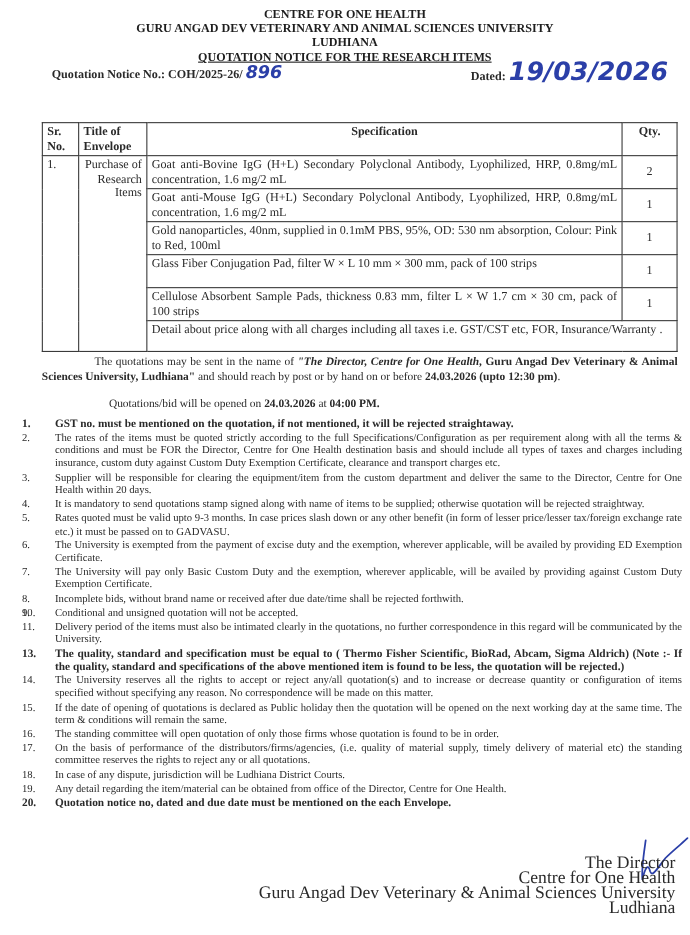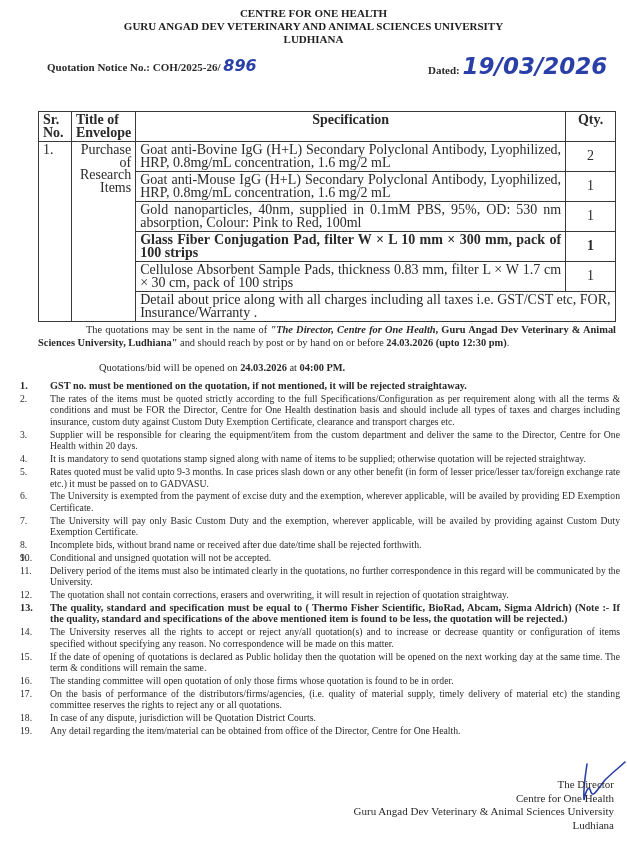--- a/index.html
+++ b/index.html
@@ -11,43 +11,44 @@
   .page { position: absolute; left: 0; top: 0; width: 627px; height: 850px; }
   .h1 { position: absolute; left: 0; width: 627px; text-align: center; font-weight: bold; font-size: 11px; line-height: 13px; color: #1e1e1e; }
   .u { text-decoration: underline; }
   .abs { position: absolute; }
   .txt { font-size: 10.4px; line-height: 12.5px; }
   .b { font-weight: bold; }
   .i { font-style: italic; }
   .hand { font-family: "DejaVu Sans", sans-serif; font-style: italic; color: #2b3fa8; font-size: 16px; }
   .just { text-align: justify; text-align-last: left; }
 
-  table.spec { position: absolute; left: 38px; top: 111px; width: 578px; border-collapse: collapse; font-size: 14px; line-height: 12.5px; }
+  table.spec { position: absolute; left: 38px; top: 111px; width: 578px; border-collapse: collapse; font-size: 11px; line-height: 12.5px; }
   table.spec td, table.spec th { border: 1px solid #3a3a3a; padding: 2px 4px; vertical-align: top; }
   table.spec th { font-weight: bold; text-align: left; }
   table.spec th.specH { text-align: center; }
   table.spec th.qtyH { text-align: center; margin-top: 44px; }
   table.spec td.qty { text-align: center; vertical-align: middle; }
   table.spec td.desc { text-align: justify; text-align-last: left; }
 
   ol.terms { position: absolute; left: 20px; top: 380px; width: 600px; margin: 0; padding: 0; list-style: none; font-size: 9.7px; line-height: 11.6px; }
   ol.terms li { position: relative; padding-left: 30px; margin: 0 0 1.2px 0; text-align: justify; text-align-last: left; }
   ol.terms li .num { position: absolute; left: 0; width: 24px; text-align: right; }
   ol.terms li.bold { font-weight: bold; font-size: 10.3px; }
 
-  .sig { position: absolute; right: 13px; top: 778px; text-align: right; font-size: 11px; line-height: 13.6px; margin-left: 16px; }
+  .sig { position: absolute; right: 13px; top: 778px; text-align: right; font-size: 16px; line-height: 13.6px; margin-left: 16px; }
 </style>
 </head>
 <body>
 
 <div class="page">
 
   <div class="h1" style="top:7px;">CENTRE FOR ONE HEALTH</div>
   <div class="h1" style="top:20px;">GURU ANGAD DEV VETERINARY AND ANIMAL SCIENCES UNIVERSITY</div>
   <div class="h1" style="top:33px;">LUDHIANA</div>
+  <div class="h1 u" style="top:46px;">QUOTATION NOTICE FOR THE RESEARCH ITEMS</div>
 
   <div class="abs b" style="left:47px; top:59px; font-size:11px; line-height:14px;">
     <span>Quotation Notice No.: COH/2025-26/</span>
     <span class="hand">896</span>
   </div>
   <div class="abs b" style="left:428px; top:59px; font-size:11px; line-height:14px;">
     <span>Dated:</span>
     <span class="hand" style="font-size:23px;">19/03/2026</span>
   </div>
 
@@ -73,21 +74,21 @@
       <td class="qty">2</td>
     </tr>
     <tr style="height:30px;">
       <td class="desc">Goat anti-Mouse IgG (H+L) Secondary Polyclonal Antibody, Lyophilized, HRP, 0.8mg/mL concentration, 1.6 mg/2 mL</td>
       <td class="qty">1</td>
     </tr>
     <tr style="height:30px;">
       <td class="desc">Gold nanoparticles, 40nm, supplied in 0.1mM PBS, 95%, OD: 530 nm absorption, Colour: Pink to Red, 100ml</td>
       <td class="qty">1</td>
     </tr>
-    <tr style="height:30px;font-weight:bold;">
+    <tr style="height:30px;">
       <td class="desc">Glass Fiber Conjugation Pad, filter W × L 10 mm × 300 mm, pack of 100 strips</td>
       <td class="qty">1</td>
     </tr>
     <tr style="height:30px;">
       <td class="desc">Cellulose Absorbent Sample Pads, thickness 0.83 mm, filter L × W 1.7 cm × 30 cm, pack of 100 strips</td>
       <td class="qty">1</td>
     </tr>
     <tr style="height:28px;">
       <td colspan="2">Detail about price along with all charges including all taxes i.e. GST/CST etc, FOR, Insurance/Warranty .</td>
     </tr>
@@ -103,28 +104,28 @@
     <li><span class="num">2.</span><span>The rates of the items must be quoted strictly according to the full Specifications/Configuration as per requirement along with all the terms &amp; conditions and must be FOR the Director, Centre for One Health destination basis and should include all types of taxes and charges including insurance, custom duty against Custom Duty Exemption Certificate, clearance and transport charges etc.</span></li>
     <li><span class="num">3.</span><span>Supplier will be responsible for clearing the equipment/item from the custom department and deliver the same to the Director, Centre for One Health within 20 days.</span></li>
     <li><span class="num">4.</span><span>It is mandatory to send quotations stamp signed along with name of items to be supplied; otherwise quotation will be rejected straightway.</span></li>
     <li><span class="num">5.</span><span>Rates quoted must be valid upto 9-3 months. In case prices slash down or any other benefit (in form of lesser price/lesser tax/foreign exchange rate etc.) it must be passed on to GADVASU.</span></li>
     <li><span class="num">6.</span><span>The University is exempted from the payment of excise duty and the exemption, wherever applicable, will be availed by providing ED Exemption Certificate.</span></li>
     <li><span class="num">7.</span><span>The University will pay only Basic Custom Duty and the exemption, wherever applicable, will be availed by providing against Custom Duty Exemption Certificate.</span></li>
     <li><span class="num">8.</span><span>Incomplete bids, without brand name or received after due date/time shall be rejected forthwith.</span></li>
     <li><span class="num">9.</span></li>
     <li><span class="num">10.</span><span>Conditional and unsigned quotation will not be accepted.</span></li>
     <li><span class="num">11.</span><span>Delivery period of the items must also be intimated clearly in the quotations, no further correspondence in this regard will be communicated by the University.</span></li>
-    <li><span class="num">12.</span><span>The quotation shall not contain corrections, erasers and overwriting, it will result in rejection of quotation straightway.</span></li>
     <li class="bold"><span class="num">13.</span><span>The quality, standard and specification must be equal to ( Thermo Fisher Scientific, BioRad, Abcam, Sigma Aldrich) (Note :- If the quality, standard and specifications of the above mentioned item is found to be less, the quotation will be rejected.)</span></li>
     <li><span class="num">14.</span><span>The University reserves all the rights to accept or reject any/all quotation(s) and to increase or decrease quantity or configuration of items specified without specifying any reason. No correspondence will be made on this matter.</span></li>
     <li><span class="num">15.</span><span>If the date of opening of quotations is declared as Public holiday then the quotation will be opened on the next working day at the same time. The term &amp; conditions will remain the same.</span></li>
     <li><span class="num">16.</span><span>The standing committee will open quotation of only those firms whose quotation is found to be in order.</span></li>
     <li><span class="num">17.</span><span>On the basis of performance of the distributors/firms/agencies, (i.e. quality of material supply, timely delivery of material etc) the standing committee reserves the rights to reject any or all quotations.</span></li>
-    <li><span class="num">18.</span><span>In case of any dispute, jurisdiction will be Quotation District Courts.</span></li>
+    <li><span class="num">18.</span><span>In case of any dispute, jurisdiction will be Ludhiana District Courts.</span></li>
     <li><span class="num">19.</span><span>Any detail regarding the item/material can be obtained from office of the Director, Centre for One Health.</span></li>
+    <li class="bold"><span class="num">20.</span><span>Quotation notice no, dated and due date must be mentioned on the each Envelope.</span></li>
   </ol>
 
   <svg class="abs" style="left:575px; top:760px;" width="52" height="48" viewBox="0 0 52 48">
     <path d="M12 4 C 10 18, 8 30, 9 40 C 11 30, 14 24, 16 32 C 18 38, 22 30, 30 20 C 38 12, 46 6, 50 2" fill="none" stroke="#2b3fa8" stroke-width="1.6" stroke-linecap="round"></path>
   </svg>
 
   <div class="sig">
     <div>The Director</div>
     <div>Centre for One Health</div>
     <div>Guru Angad Dev Veterinary &amp; Animal Sciences University</div>

